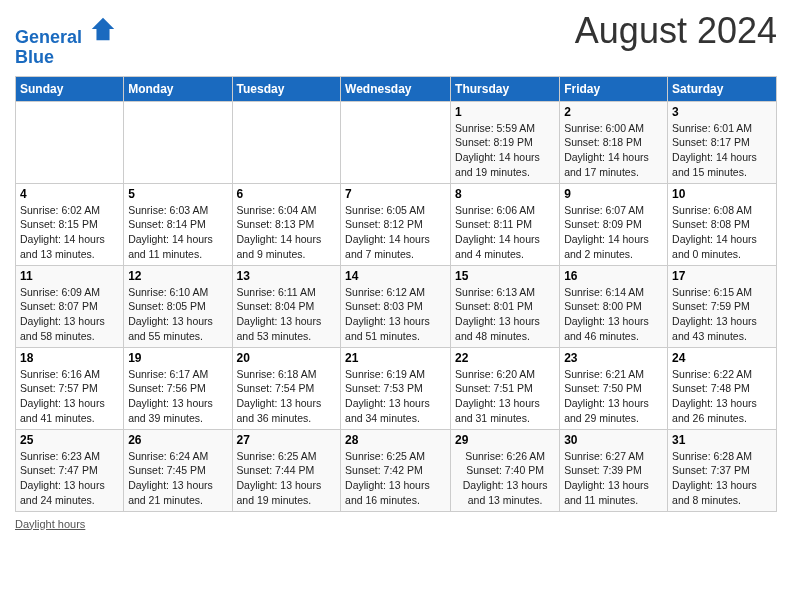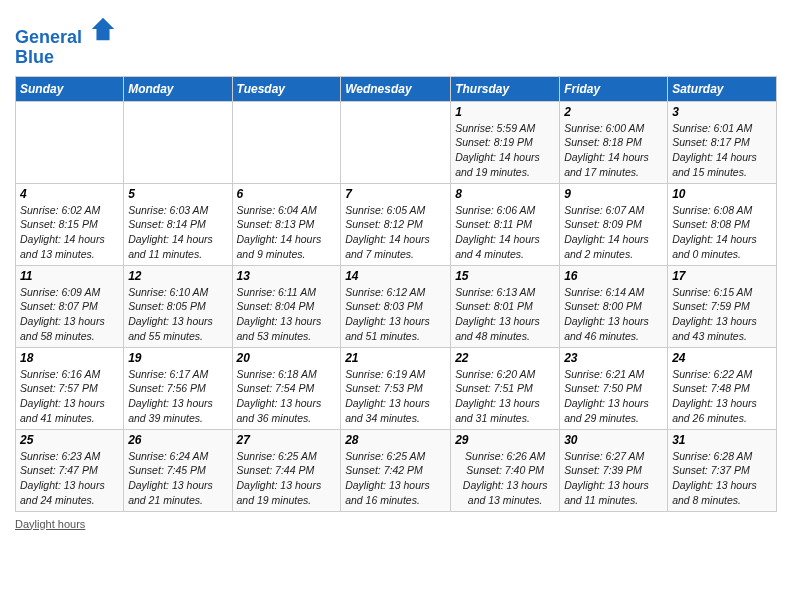--- a/index.html
+++ b/index.html
@@ -42,21 +42,20 @@
       font-weight: normal;
     }
     .location {
       font-size: 14px;
       color: #555;
     }
     table {
       width: 100%;
       border-collapse: collapse;
       font-size: 11px;
-      font-style: italic;
     }
     thead tr th {
       background: #1a6abf;
       color: #fff;
       padding: 5px 4px;
       text-align: left;
       font-weight: bold;
       font-size: 12px;
       border: 1px solid #ccc;
     }
@@ -100,20 +99,21 @@
       <div class="logo-text">
         <span>General</span>
         <svg class="logo-icon" viewBox="0 0 30 30">
           <polygon points="15,3 27,15 22,15 22,27 8,27 8,15 3,15" fill="#1a6abf"></polygon>
         </svg>
       </div>
       <div class="logo-text"><span style="color:#1a6abf;">Blue</span></div>
     </div>
   </div>
   <div class="title-block">
+    <div class="month-year">August 2024</div>
   </div>
 </div>
 
 <table>
   <thead>
     <tr>
     <th>Sunday</th>
         <th>Monday</th>
         <th>Tuesday</th>
         <th>Wednesday</th>

